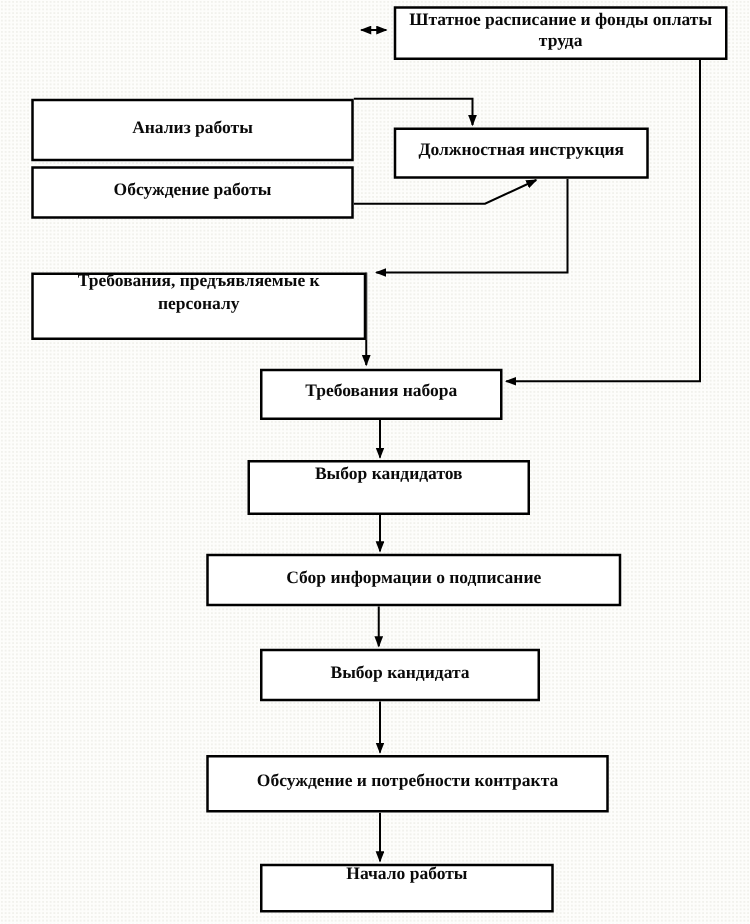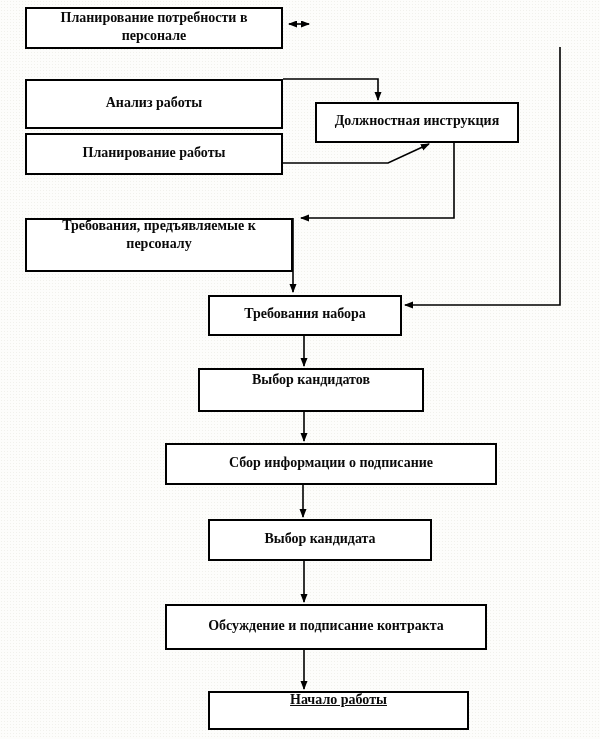--- a/index.html
+++ b/index.html
@@ -75,36 +75,36 @@
 
     <line x1="304" y1="412" x2="304" y2="441" marker-end="url(#ah-end)"></line>
 
     <line x1="303" y1="485" x2="303" y2="517" marker-end="url(#ah-end)"></line>
 
     <line x1="304" y1="561" x2="304" y2="602" marker-end="url(#ah-end)"></line>
 
     <line x1="304" y1="650" x2="304" y2="689" marker-end="url(#ah-end)"></line>
   </svg>
 
-  <div class="node" style="left:25px;  top:7px;   width:258px; height:42px;">Планирование потребности в персонале</div>
 
+  <div class="node" style="left:315px; top:5px;  width:267px; height:43px;">Штатное расписание и фонды оплаты труда</div>
 
   <div class="node" style="left:25px;  top:79px;  width:258px; height:50px;">Анализ работы</div>
 
   <div class="node" style="left:315px; top:102px; width:204px; height:41px;">Должностная инструкция</div>
 
-  <div class="node" style="left:25px;  top:133px; width:258px; height:42px;">Планирование работы</div>
+  <div class="node" style="left:25px;  top:133px; width:258px; height:42px;">Обсуждение работы</div>
 
   <div class="node tall" style="left:25px;  top:218px; width:268px; height:54px;">Требования, предъявляемые к персоналу</div>
 
   <div class="node" style="left:208px; top:295px; width:194px; height:41px;">Требования набора</div>
 
   <div class="node tall" style="left:198px; top:368px; width:226px; height:44px;">Выбор кандидатов</div>
 
   <div class="node" style="left:165px; top:443px; width:332px; height:42px;">Сбор информации о подписание</div>
 
   <div class="node" style="left:208px; top:519px; width:224px; height:42px;">Выбор кандидата</div>
 
-  <div class="node" style="left:165px; top:604px; width:322px; height:46px;">Обсуждение и подписание контракта</div>
+  <div class="node" style="left:165px; top:604px; width:322px; height:46px;">Обсуждение и потребности контракта</div>
 
-  <div class="node tall" style="left:208px; top:691px; width:261px; height:39px;text-decoration:underline;">Начало работы</div>
+  <div class="node tall" style="left:208px; top:691px; width:235px; height:39px;">Начало работы</div>
 
 </div>
 
 </body></html>

